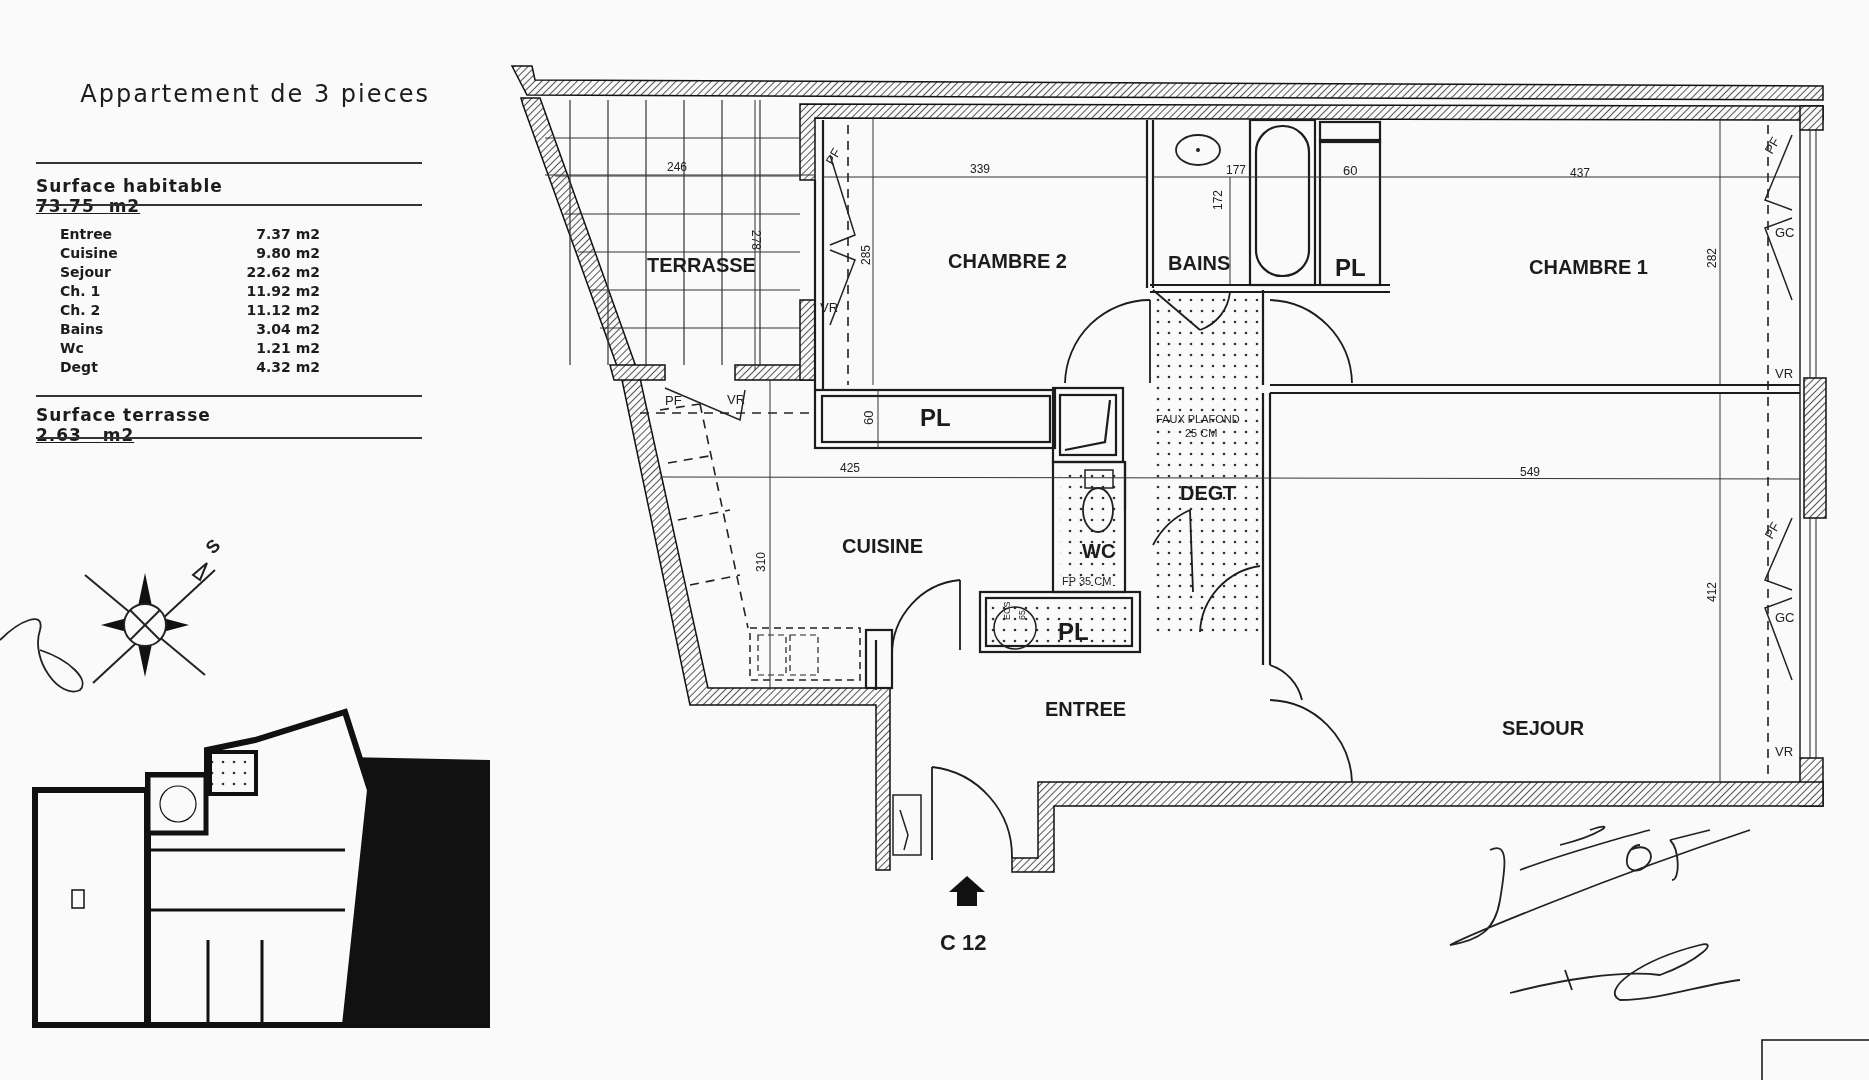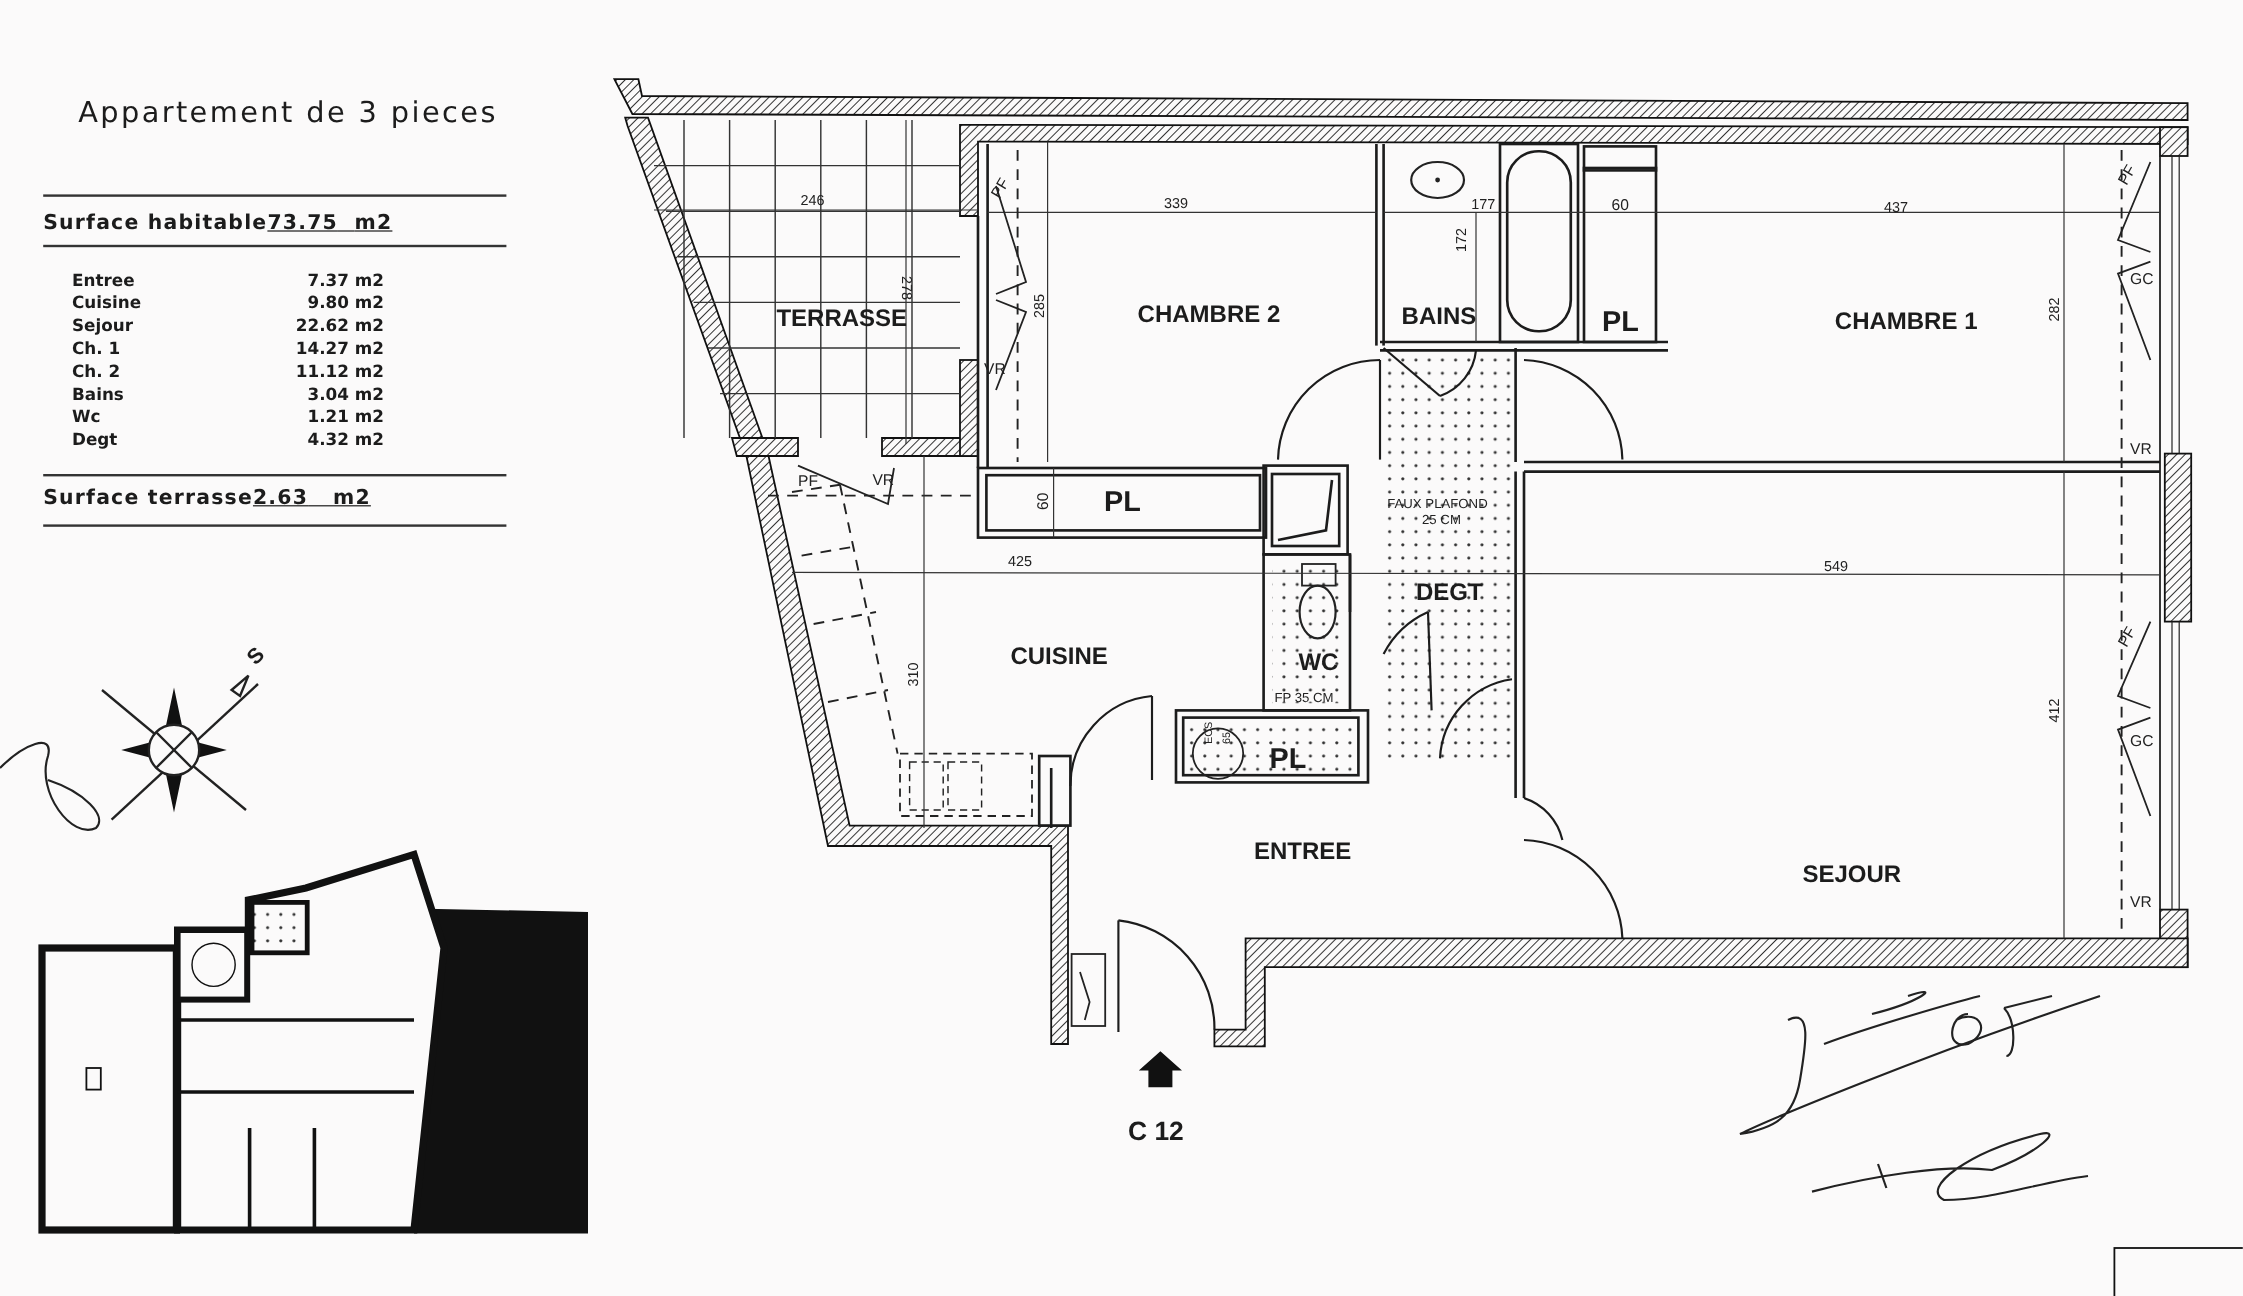--- a/index.html
+++ b/index.html
@@ -5,27 +5,27 @@
   html, body { margin: 0; padding: 0; }
   body {
     width: 1869px; height: 1080px; overflow: hidden;
     background: #fbfafa;
     font-family: "DejaVu Sans", sans-serif;
     color: #1c1c1c;
     position: relative;
   }
   .title {
     position: absolute; left: 50px; top: 80px; width: 380px;
-    text-align: center; font-size: 24px; letter-spacing: 2px; line-height: 29px;
+    text-align: right; font-size: 24px; letter-spacing: 2px; line-height: 29px;
     font-family: "DejaVu Sans", sans-serif;
   }
   .rule { position: absolute; left: 36px; width: 386px; height: 0; border-top: 2px solid #333; }
   .surface-row {
     position: absolute; left: 36px; width: 386px; font-size: 17px; font-weight: bold;
-    letter-spacing: 1px; display: flex; justify-content: flex-start;
+    letter-spacing: 1px; display: flex; justify-content: flex-end; flex-direction: column;
   }
   .surface-row .val { letter-spacing: 1px; text-decoration: underline; }
   .rooms { position: absolute; left: 60px; top: 225px; width: 260px; }
   .room-row { display: flex; justify-content: space-between; font-size: 14px; font-weight: bold; line-height: 19px; }
   .room-row .area { width: 110px; text-align: right; }
   svg { position: absolute; left: 0; top: 0; }
   .lbl { font-family: "Liberation Sans", sans-serif; font-weight: bold; fill: #1c1c1c; }
   .dim { font-family: "Liberation Sans", sans-serif; fill: #222; }
   .tiny { font-family: "Liberation Sans", sans-serif; fill: #222; }
 </style>
@@ -51,21 +51,21 @@
   <div class="room-row">
       <span>Cuisine</span>
       <span class="area">9.80 m2</span>
     </div>
   <div class="room-row">
       <span>Sejour</span>
       <span class="area">22.62 m2</span>
     </div>
   <div class="room-row">
       <span>Ch. 1</span>
-      <span class="area">14.27 m2</span>
+      <span class="area">11.92 m2</span>
     </div>
   <div class="room-row">
       <span>Ch. 2</span>
       <span class="area">11.12 m2</span>
     </div>
   <div class="room-row">
       <span>Bains</span>
       <span class="area">3.04 m2</span>
     </div>
   <div class="room-row">

